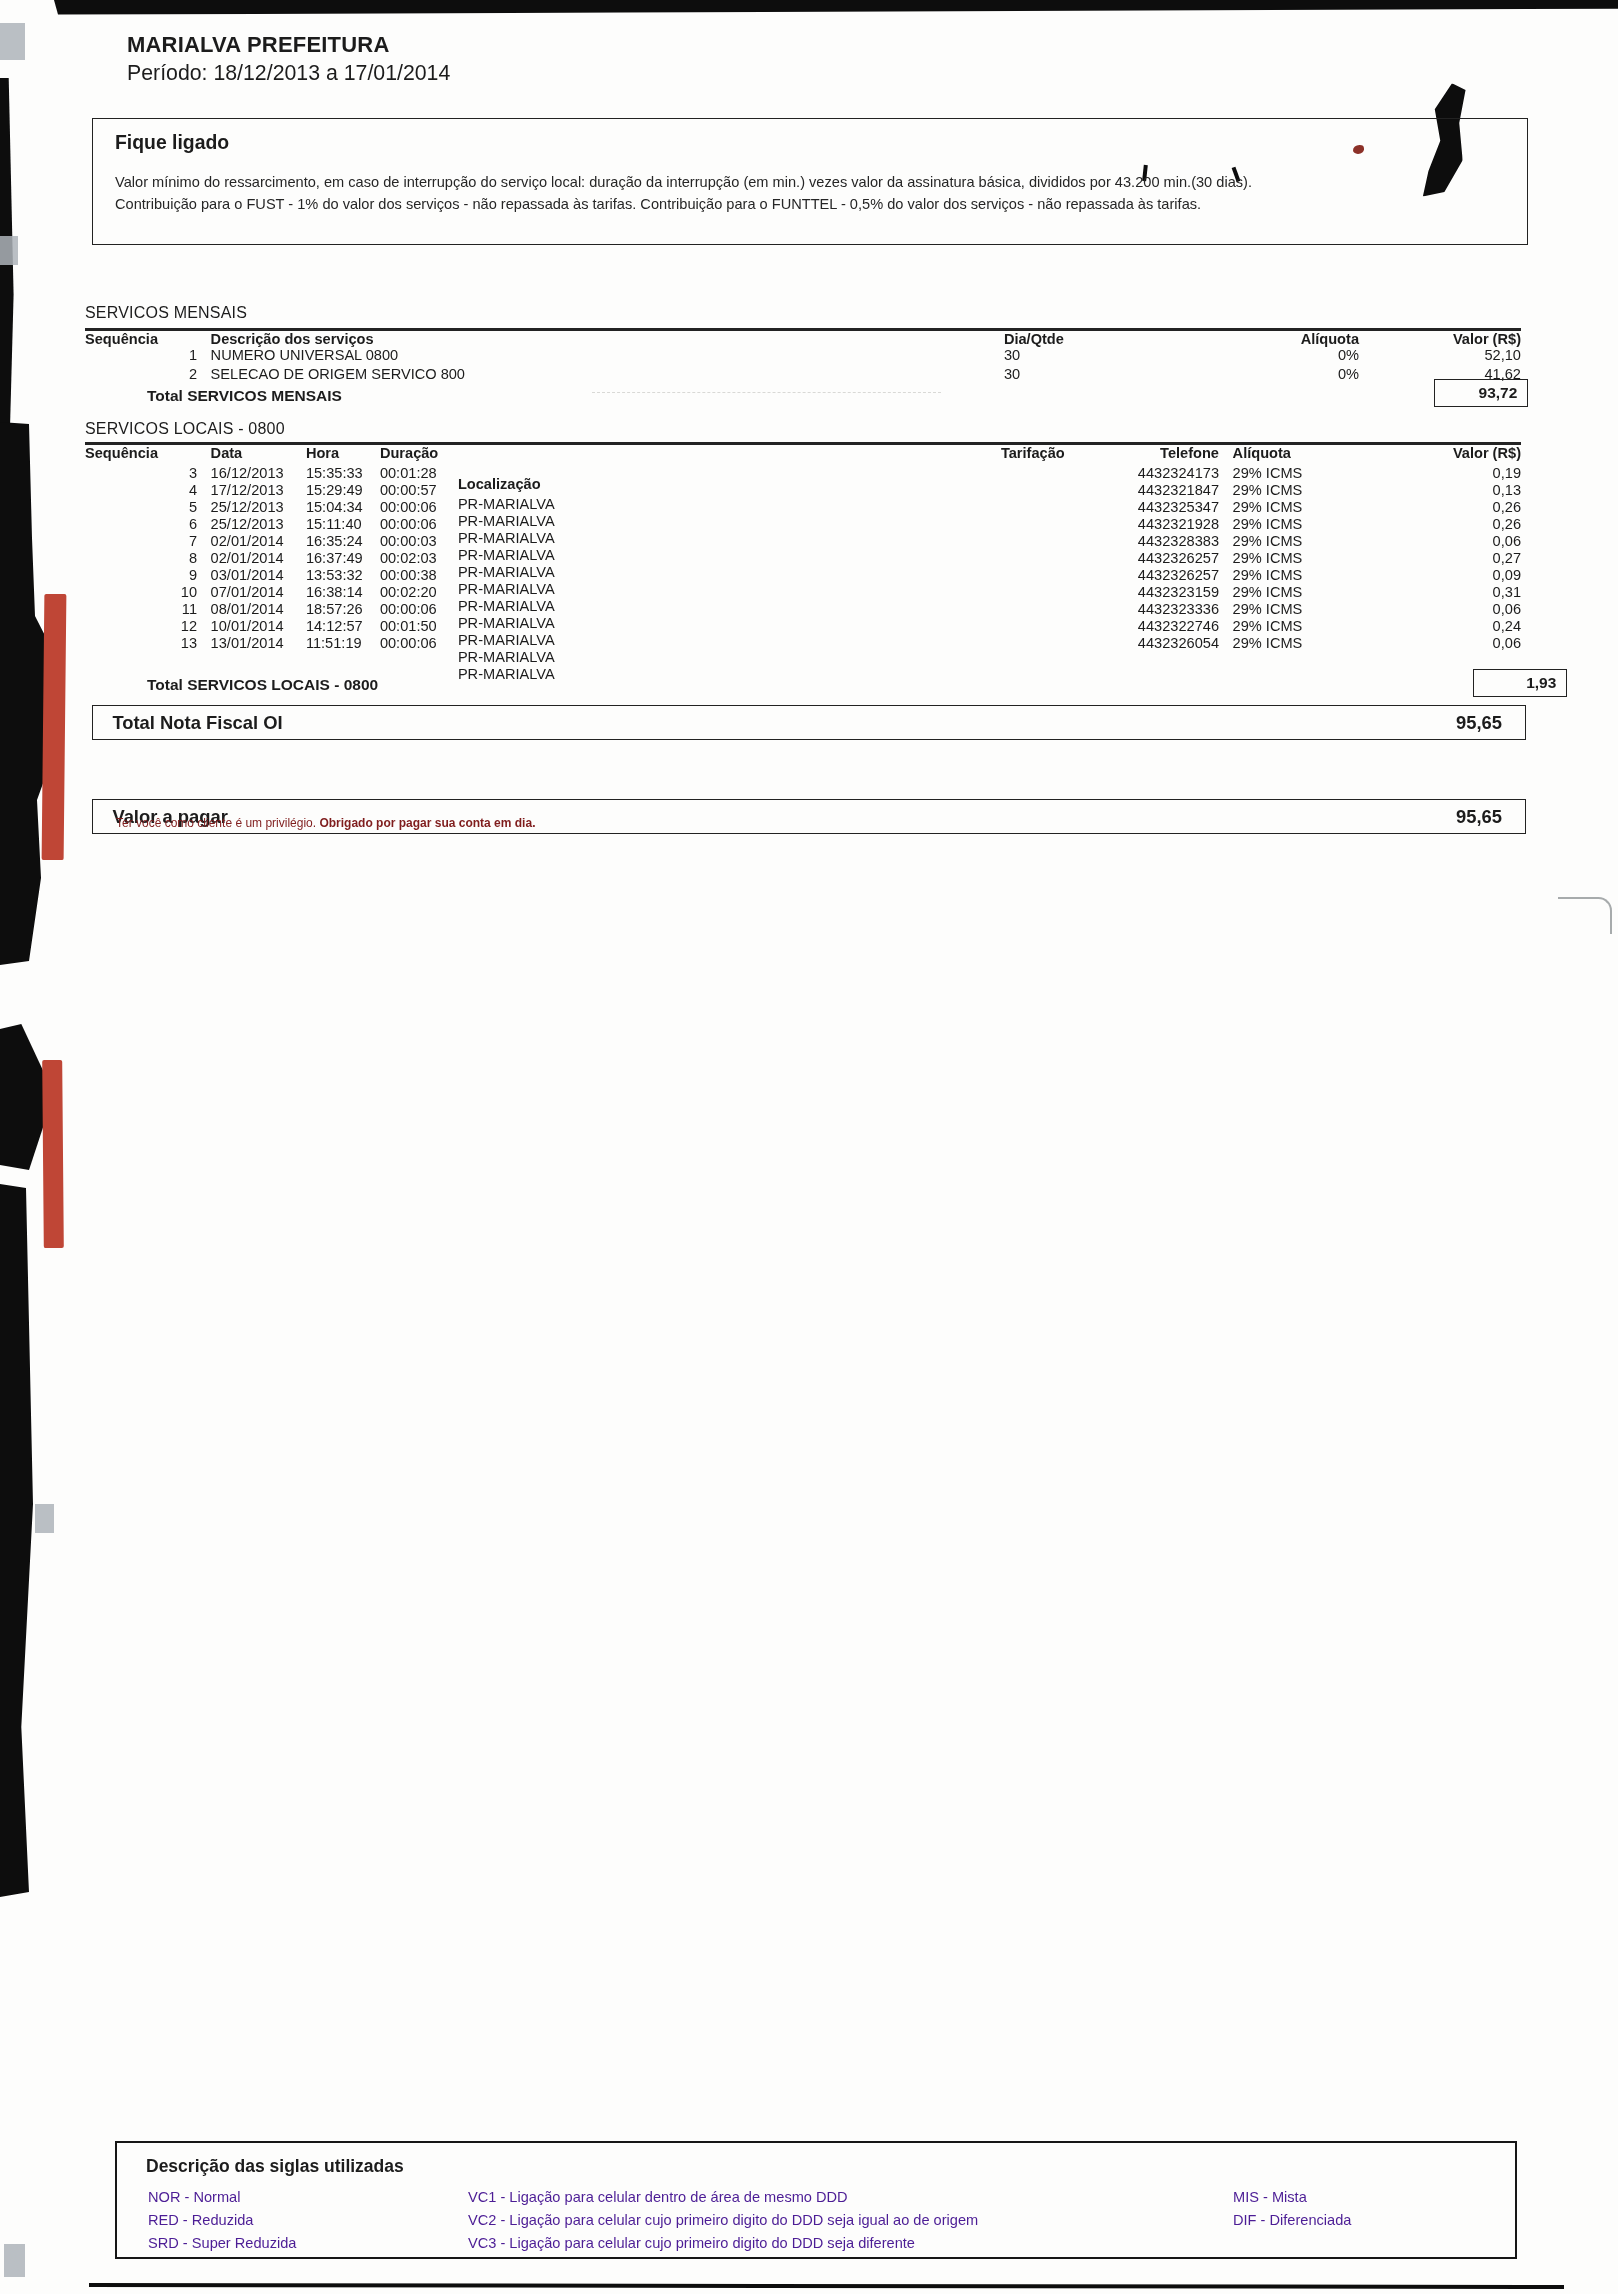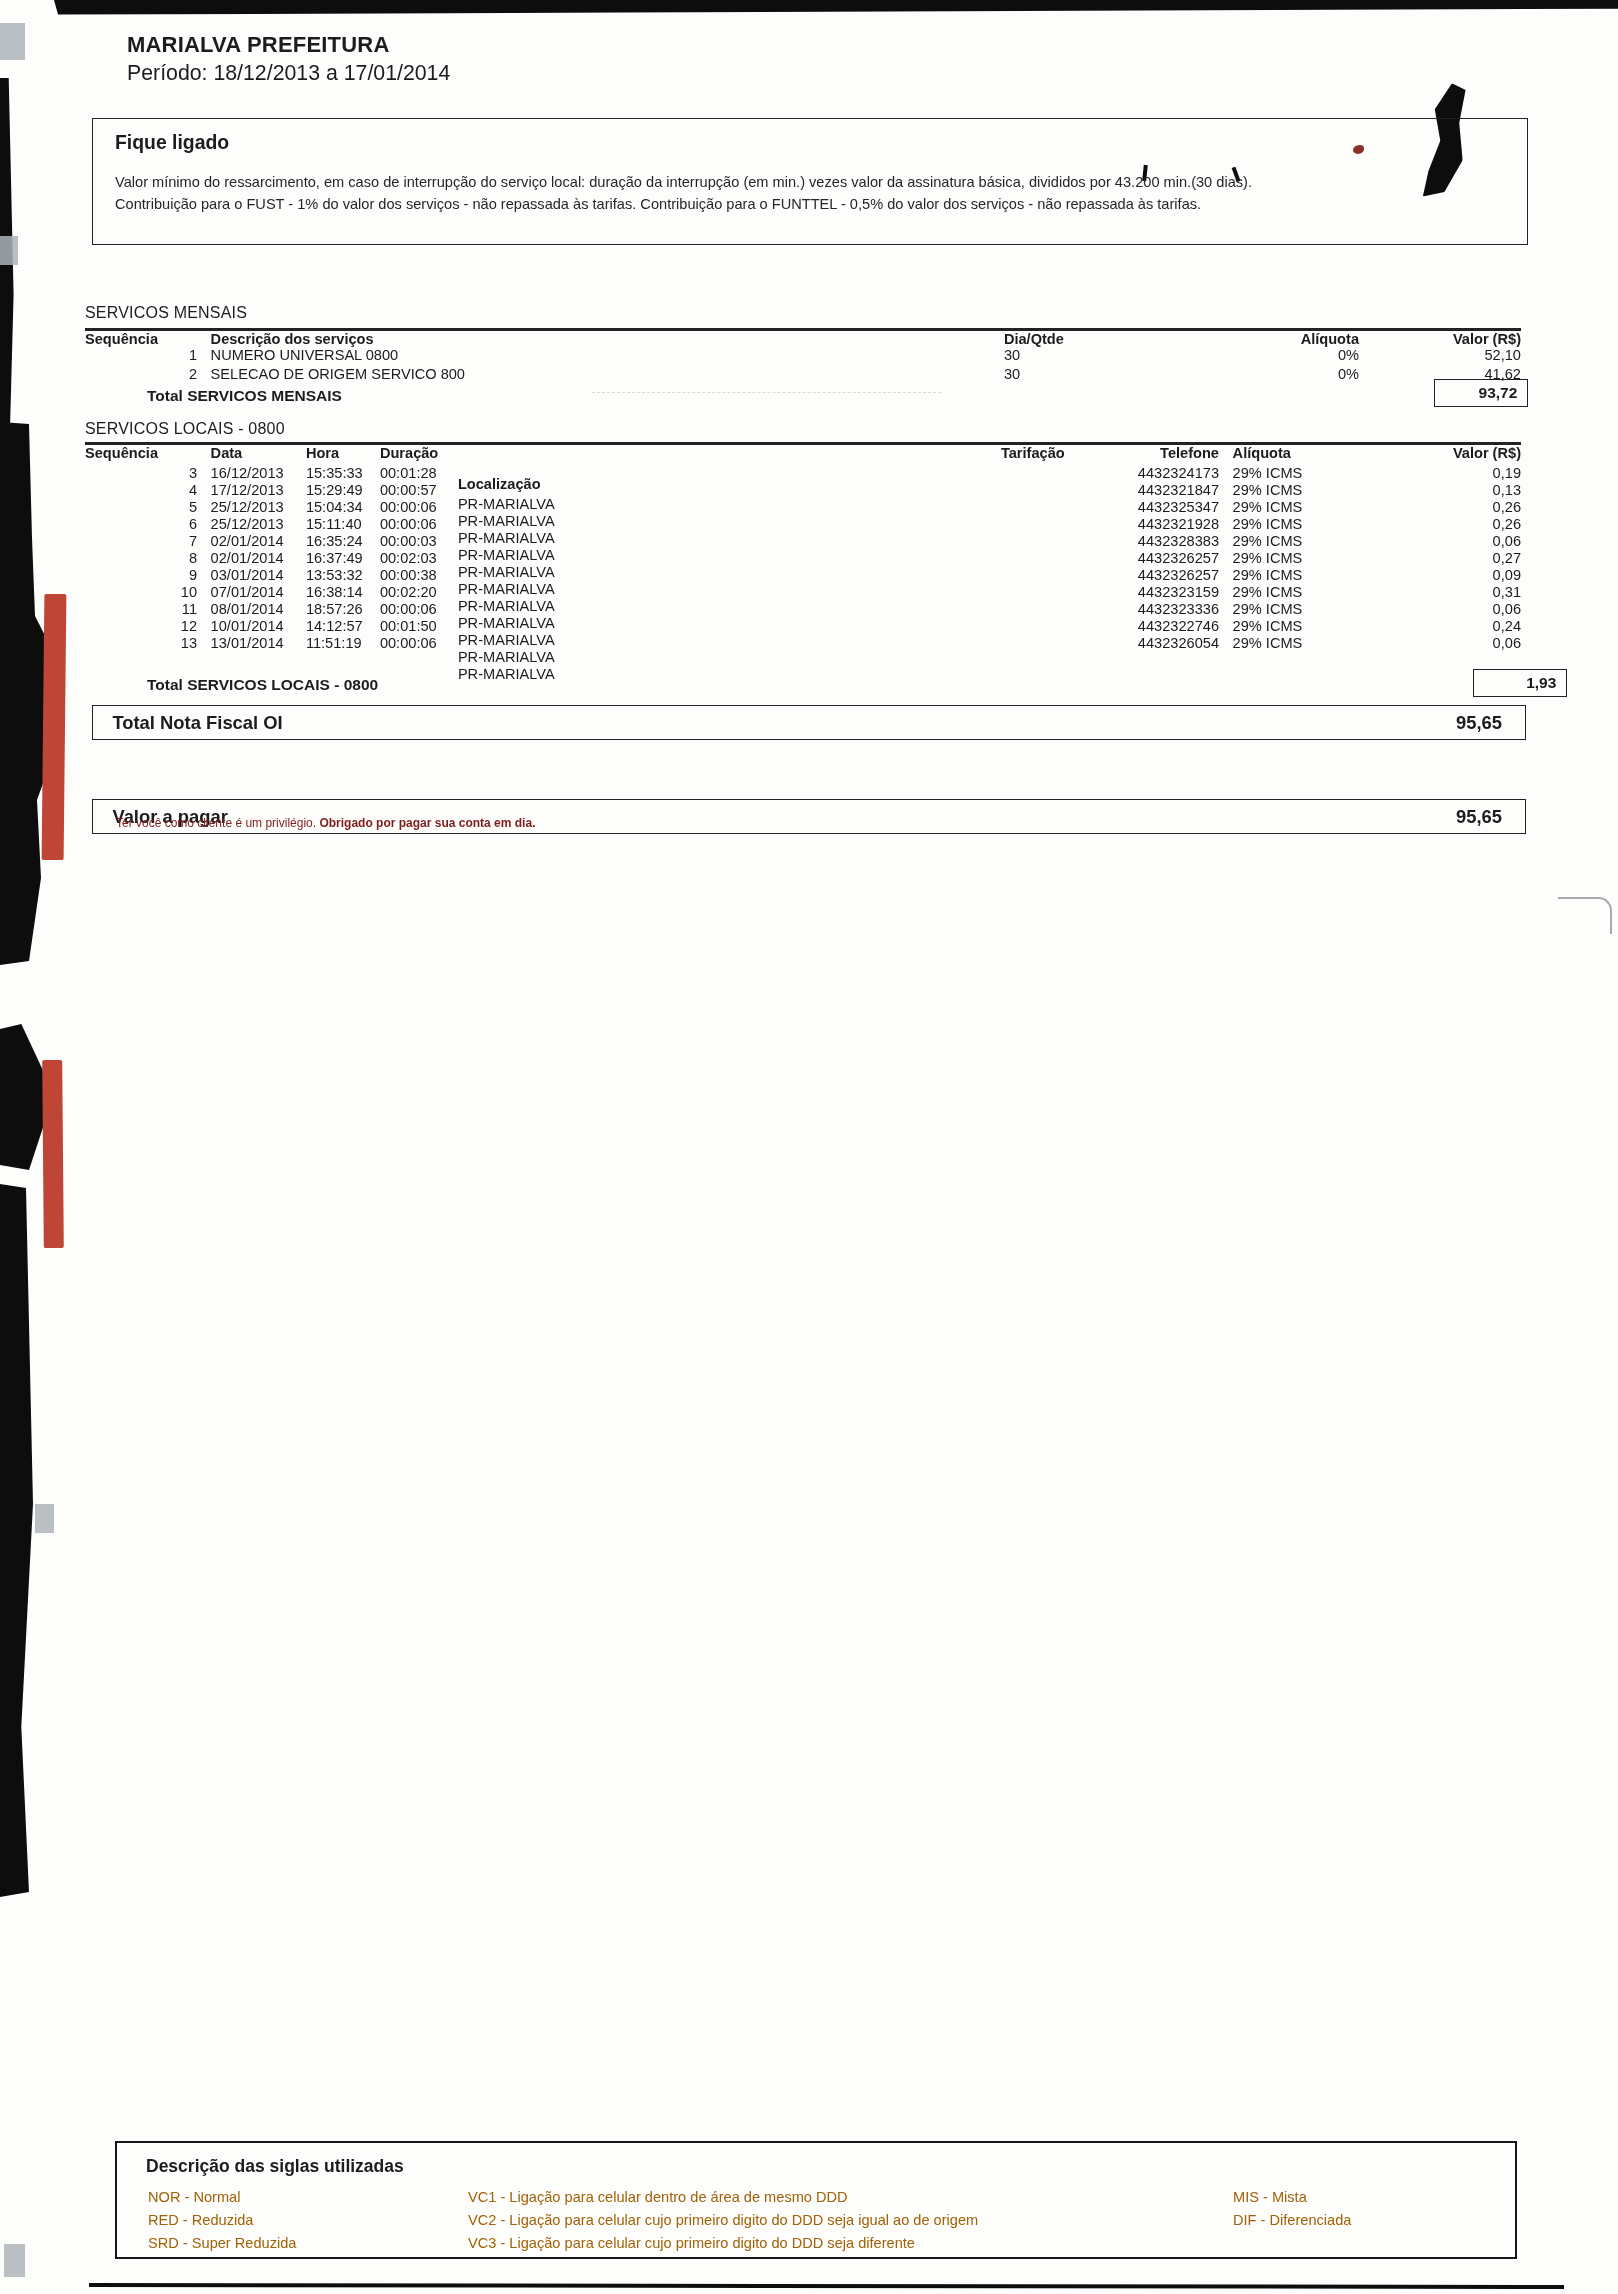--- a/index.html
+++ b/index.html
@@ -39,21 +39,21 @@
   .total-label{font-size:15.5px;font-weight:700;}
   .val-box{border:1.9px solid #222;width:94px;height:28px;line-height:26px;text-align:right;
            padding-right:9.7px;box-sizing:border-box;font-size:15.5px;font-weight:700;}
   .big-box{left:92px;width:1434px;height:35px;border:1.9px solid #222;box-sizing:border-box;}
   .big-label{left:19.4px;top:5.8px;font-size:18.4px;font-weight:700;}
   .big-value{right:23px;top:5.8px;font-size:18.4px;font-weight:700;}
   .thanks{left:116px;top:816px;font-size:12px;color:#7f1d1d;}
   
   .siglas{left:115px;top:2141px;width:1402px;height:118px;border:2.9px solid #161616;box-sizing:border-box;}
   .siglas-title{left:29px;top:12.6px;font-size:17.5px;font-weight:700;}
-  .sig-item{font-size:14.6px;color:#a16207;height:23px;line-height:23px;white-space:nowrap;}
+  .sig-item{font-size:14.6px;color:#4c1d95;height:23px;line-height:23px;white-space:nowrap;}
   
   .ink{background:#0d0d0d;}
   .red{background:#bf4636;}
   .gsq{background:#aeb4ba;opacity:.85;}
 </style>
 </head>
 <body>
 
 <div class="doc">
 

